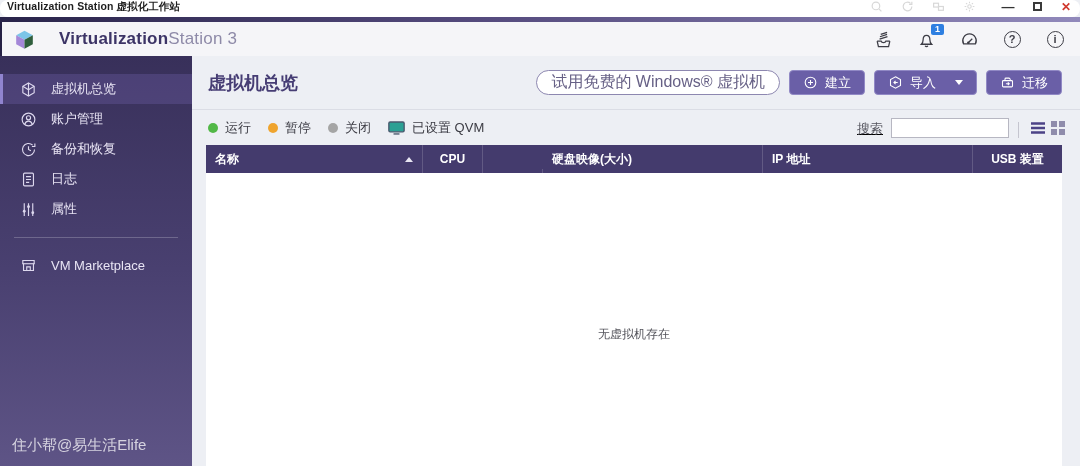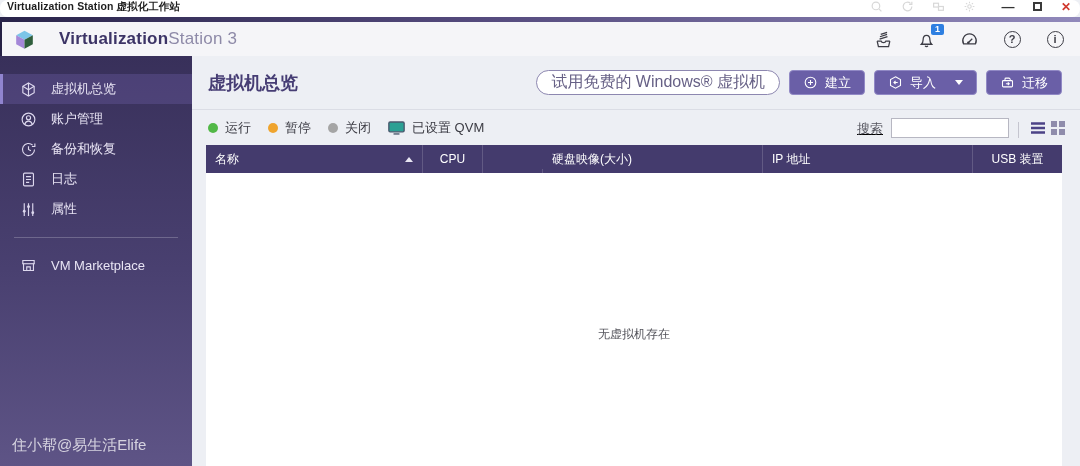--- a/index.html
+++ b/index.html
@@ -64,21 +64,21 @@
   .searchgrp { margin-left:auto; display:flex; align-items:flex-end;text-decoration:underline; }
   .search-label { font-size:13px; color:#53535c; margin-right:8px; }
   .search-input { width:118px; height:20px; border:1px solid #b7b7c2; background:#fff; font-size:12px; padding:0 4px; outline:none; }
   .vdiv { width:1px; height:16px; background:#c5c5cf; margin:0 9px; }
   .viewbtn { width:20px; height:20px; display:flex; align-items:center; justify-content:center; cursor:pointer; }
   .viewbtn svg { width:16px; height:16px; display:block; }
 
   
   .vmtable { flex:1; display:flex; flex-direction:column; margin:0 18px 0 14px; }
   .thead { height:28px; flex:none; background:#443b6d; display:flex; color:#ffffff; font-size:12px; }
-  .th { display:flex; align-items:center; padding:0 9px; border-right:1px solid rgba(255,255,255,0.16); height:100%; }
+  .th { display:flex; align-items:center; padding:0 9px; border-right:1px solid rgba(255,255,255,0.16); height:100%;font-weight:bold; }
   .th:last-child { border-right:none;justify-content:center; }
   .c0 { width:217px; } .c1 { width:60px; justify-content:center; }
   .c2 { width:60px; justify-content:center;margin-top:24px; } .c3 { width:220px; }
   .c4 { width:210px; } .c5 { flex:1; }
   .sort-asc { margin-left:auto; width:0; height:0; border-left:4px solid transparent; border-right:4px solid transparent; border-bottom:5px solid #e8e6f2; }
   .tbody { flex:1; background:#ffffff; display:flex; justify-content:center; align-items:center; padding-top:30px; }
   .empty-msg { font-size:12px; color:#55555c; }
 </style>
 </head>
 <body>

